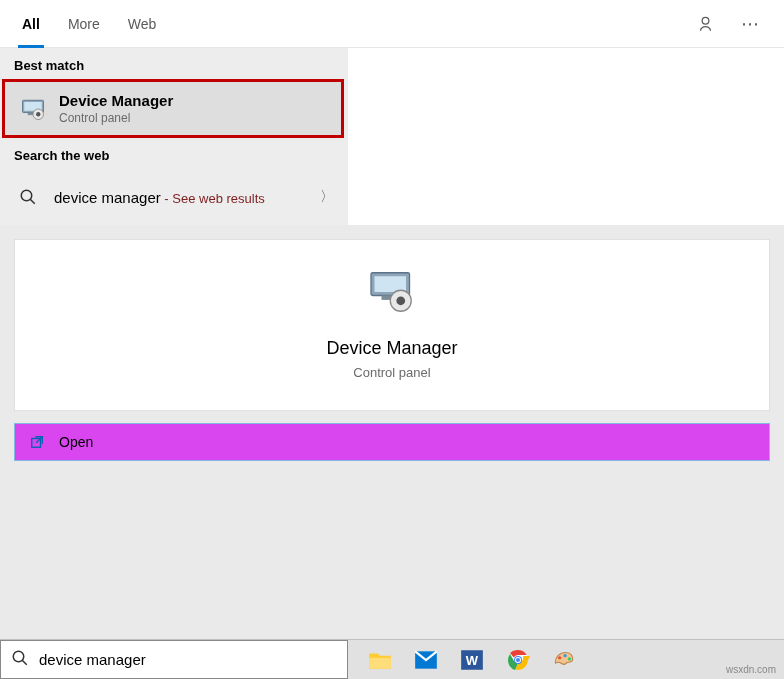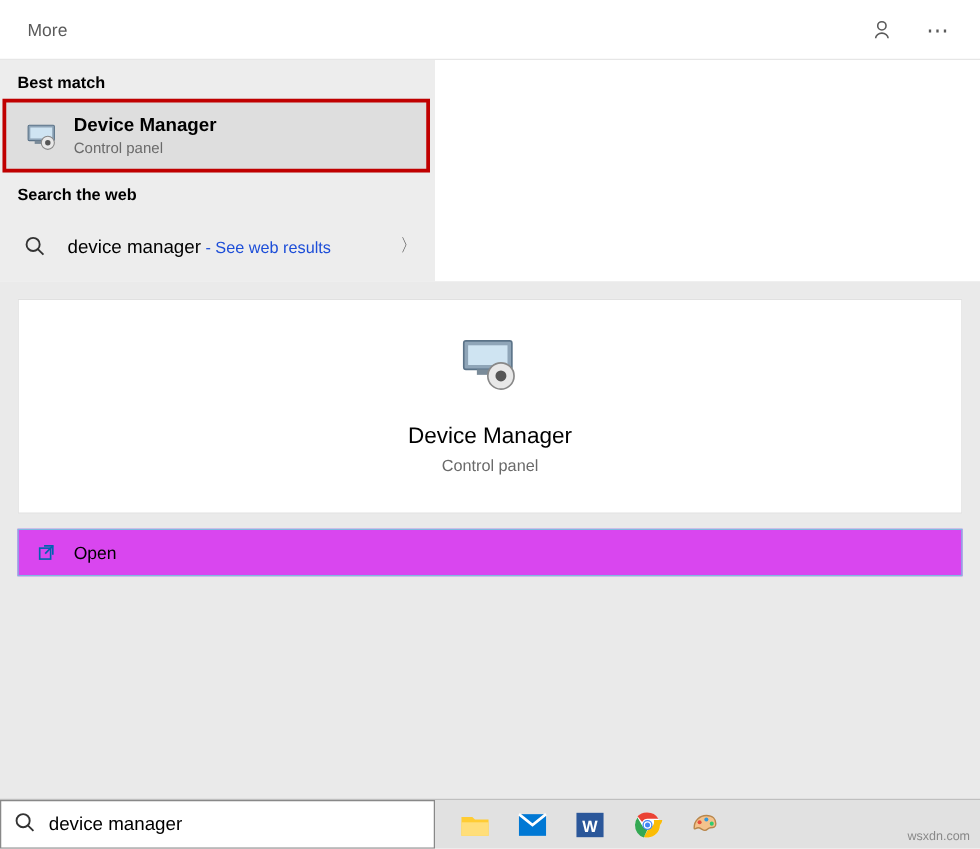--- a/index.html
+++ b/index.html
@@ -115,21 +115,21 @@
       align-items: center;
       padding: 14px 14px;
       gap: 12px;
       cursor: pointer;
     }
     .web-text {
       flex: 1;
       color: #000;
       font-size: 15px;
     }
-    .web-text .suffix { color: #1d4ed8; font-size: 13px; text-align: right; }
+    .web-text .suffix { color: #7f1d1d; font-size: 13px; text-align: right; }
     .chev-right { color: #555; font-size: 14px; }
     .right {
       flex: 1;
       background: #eaeaea;
       padding: 14px;
       display: flex;
       flex-direction: column;
     }
     .preview-card {
       background: #fff;
@@ -214,21 +214,23 @@
       bottom: 4px;
       font-size: 10px;
       color: #888;
       text-align: right;
     }
   </style>
 </head>
 <body>
 
 <div class="tabs">
+  <div class="tab active">All</div>
   <div class="tab">More</div>
+  <div class="tab">Web</div>
   <div class="tabs-spacer"></div>
   <div class="tabs-right">
     <div class="icon-btn">
       <svg viewBox="0 0 24 24" width="20" height="20" fill="none" stroke="currentColor" stroke-width="1.5">
         <circle cx="9" cy="8" r="4"></circle>
           <path d="M3 20c0-3 3-5 6-5s6 2 6 5"></path>
           <path d="M16 3l3 3-6 6v-3l3-3 3-3z" stroke="none"></path>
       </svg>
     </div>
     <div class="icon-btn">⋯</div>

